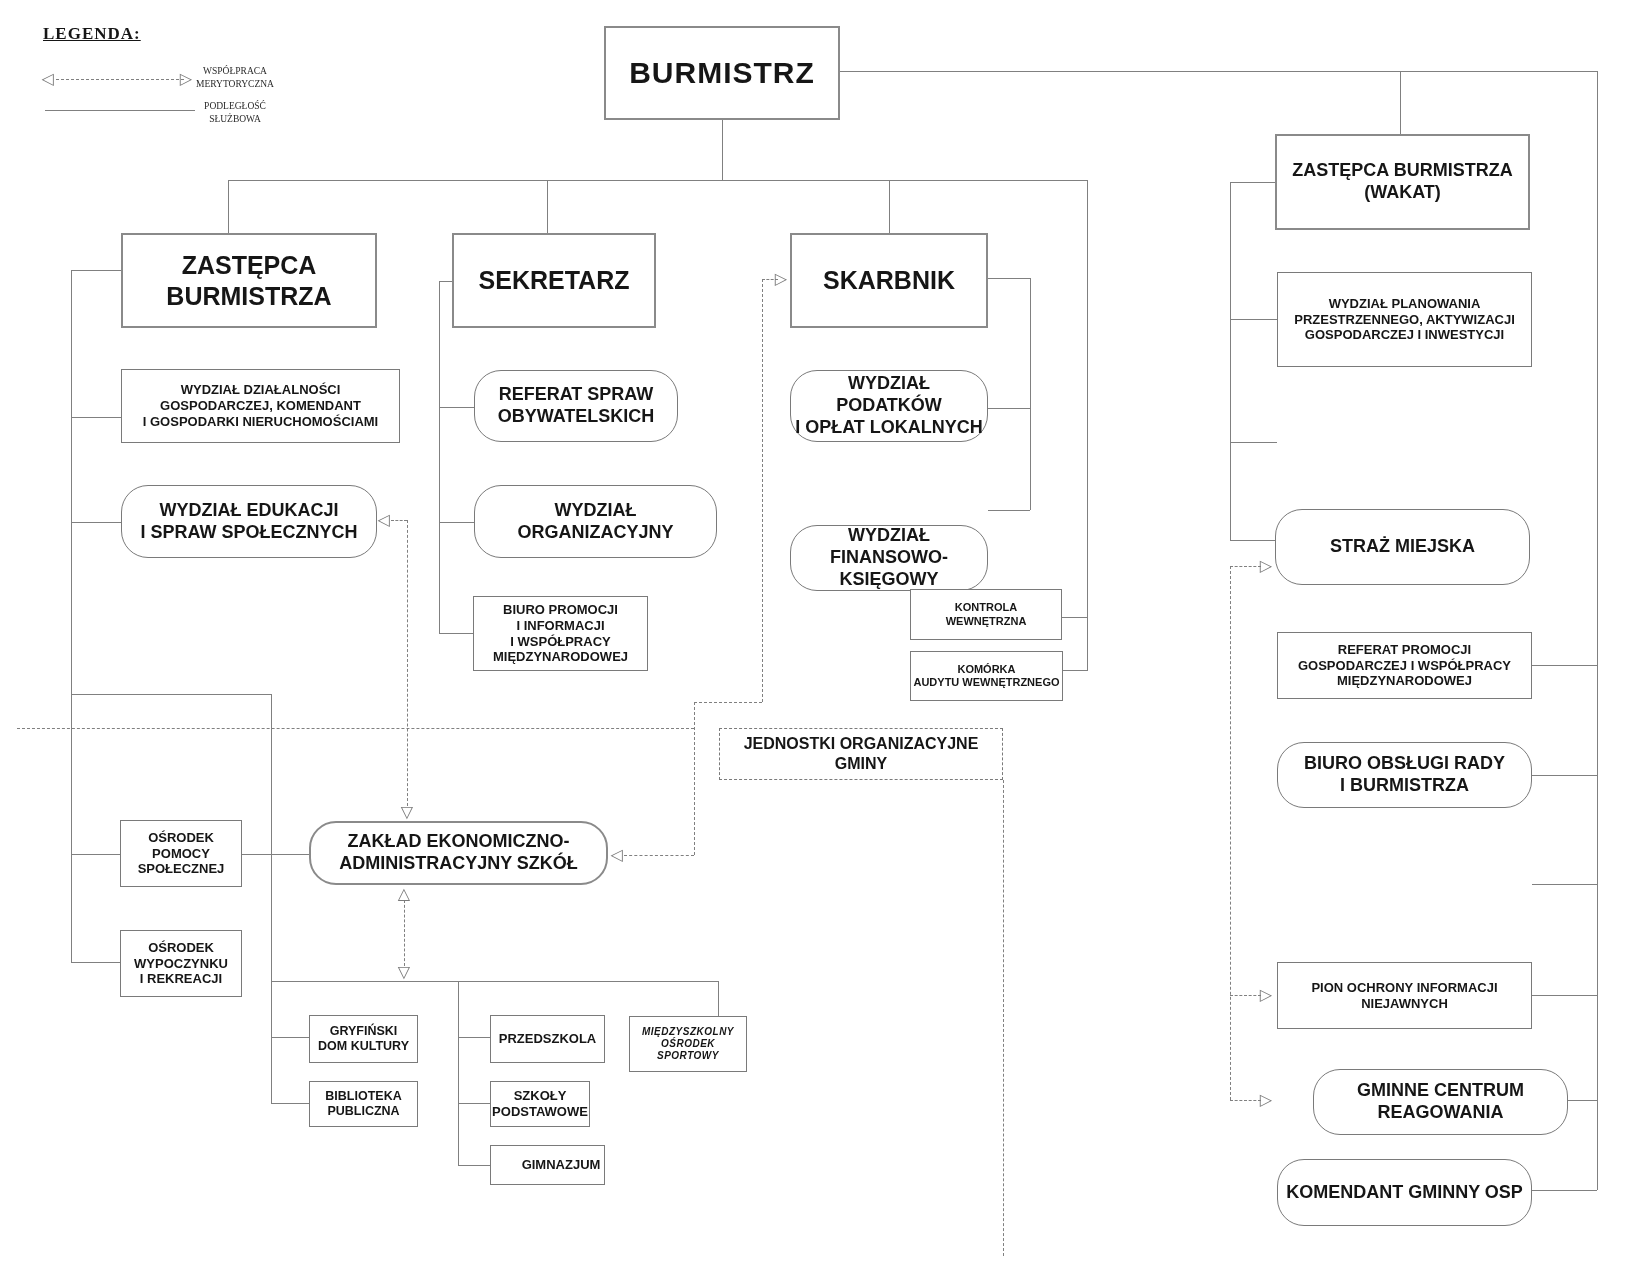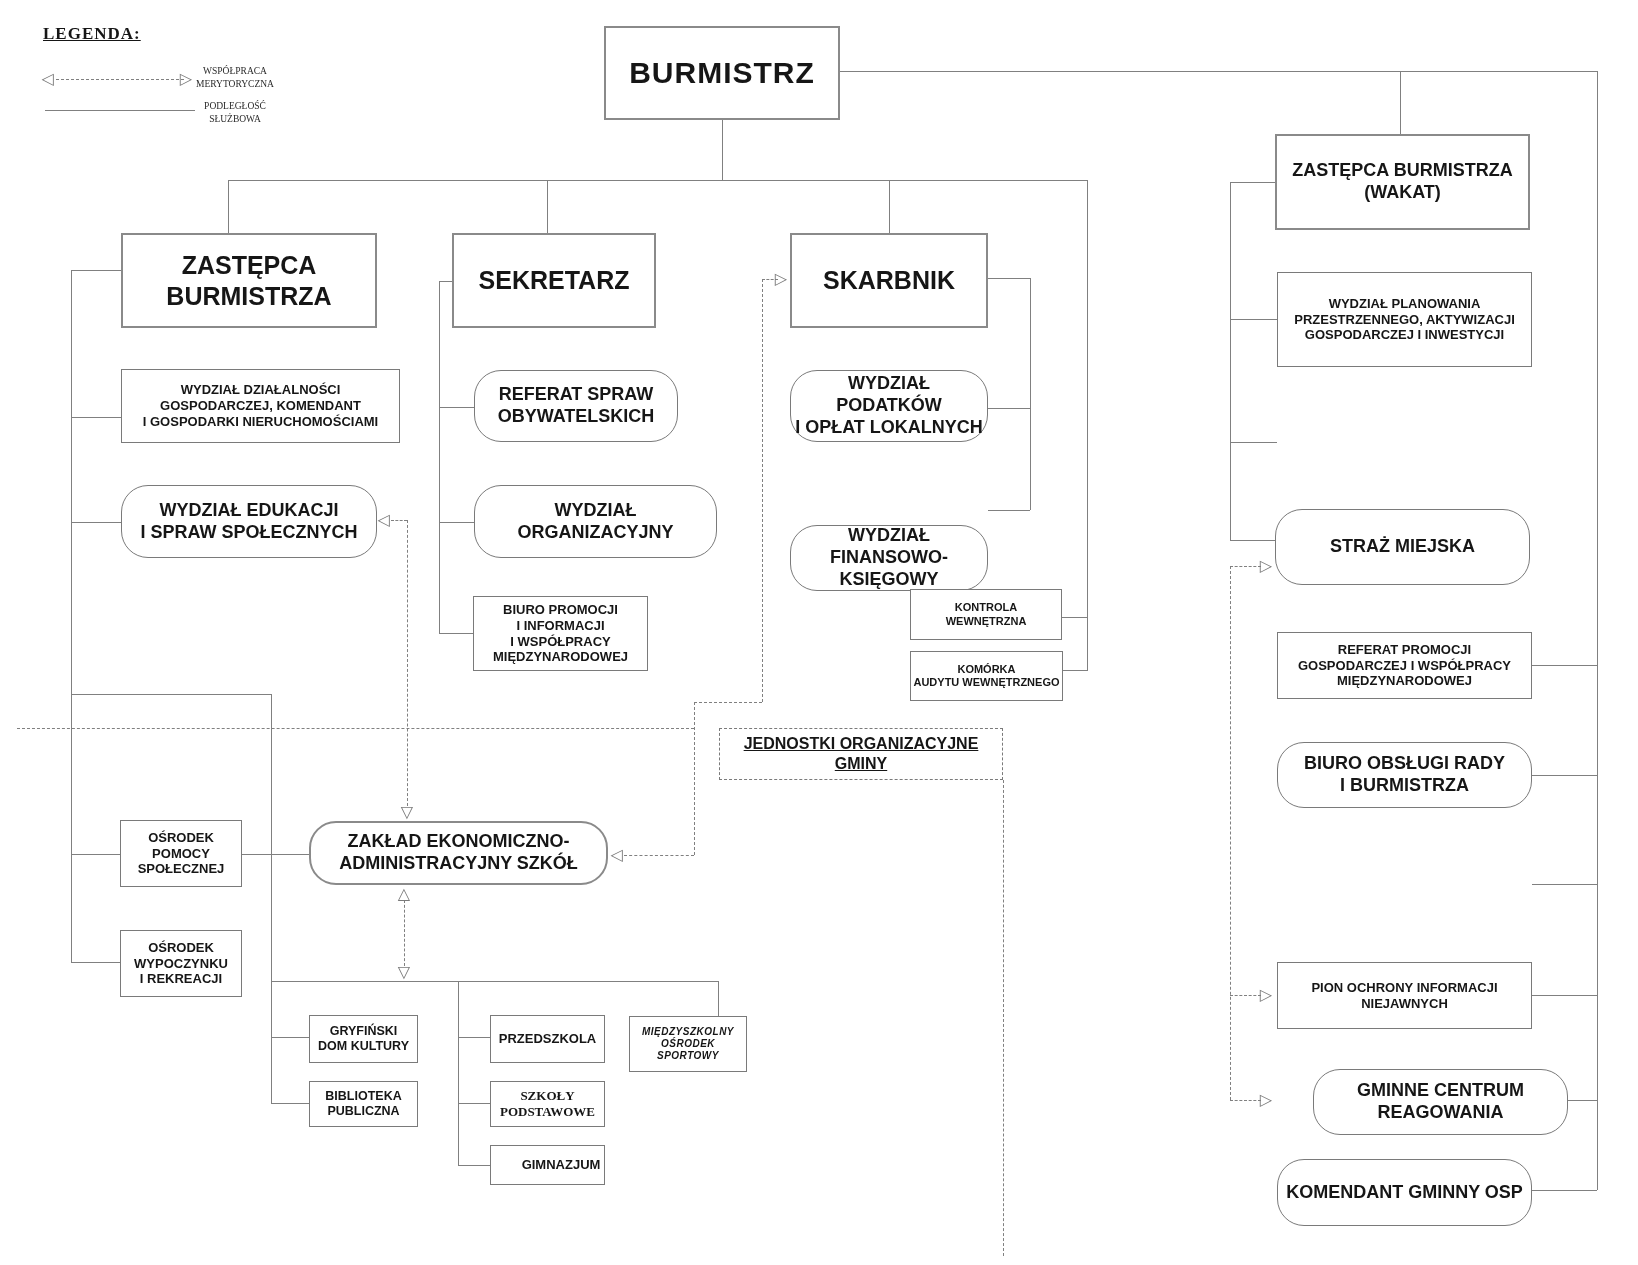--- a/index.html
+++ b/index.html
@@ -138,35 +138,35 @@
 I WSPÓŁPRACY
 MIĘDZYNARODOWEJ</div>
   <div class="node f14" style="left:790px;top:370px;width:198px;height:72px;">WYDZIAŁ PODATKÓW
 I OPŁAT LOKALNYCH</div>
   <div class="node f14" style="left:790px;top:485px;width:198px;height:66px;margin-top:40px;">WYDZIAŁ FINANSOWO-
 KSIĘGOWY</div>
   <div class="node f11" style="left:910px;top:589px;width:152px;height:51px;">KONTROLA
 WEWNĘTRZNA</div>
   <div class="node f11" style="left:910px;top:651px;width:153px;height:50px;">KOMÓRKA
 AUDYTU WEWNĘTRZNEGO</div>
-  <div class="node dashedbox f16" style="left:719px;top:728px;width:284px;height:52px;text-decoration:underline;">JEDNOSTKI ORGANIZACYJNE GMINY</div>
+  <div class="node dashedbox f16" style="left:719px;top:728px;width:284px;height:52px;">JEDNOSTKI ORGANIZACYJNE GMINY</div>
   <div class="node b2 f14" style="left:309px;top:821px;width:299px;height:64px;">ZAKŁAD EKONOMICZNO-
 ADMINISTRACYJNY SZKÓŁ</div>
   <div class="node f13" style="left:120px;top:820px;width:122px;height:67px;">OŚRODEK
 POMOCY
 SPOŁECZNEJ</div>
   <div class="node f13" style="left:120px;top:930px;width:122px;height:67px;">OŚRODEK
 WYPOCZYNKU
 I REKREACJI</div>
   <div class="node f12" style="left:309px;top:1015px;width:109px;height:48px;">GRYFIŃSKI
 DOM KULTURY</div>
   <div class="node f12" style="left:309px;top:1081px;width:109px;height:46px;">BIBLIOTEKA
 PUBLICZNA</div>
   <div class="node f13" style="left:490px;top:1015px;width:115px;height:48px;">PRZEDSZKOLA</div>
-  <div class="node f13" style="left:490px;top:1081px;width:115px;height:46px;font-family:Liberation Serif, serif;">SZKOŁY
+  <div class="node f13" style="left:490px;top:1081px;width:100px;height:46px;">SZKOŁY
 PODSTAWOWE</div>
   <div class="node f13" style="left:490px;top:1145px;width:115px;height:40px;padding-left:29px;">GIMNAZJUM</div>
   <div class="node f10" style="left:629px;top:1016px;width:118px;height:56px;font-style:italic;">MIĘDZYSZKOLNY
 OŚRODEK SPORTOWY</div>
   <div class="node b2 f18" style="left:1275px;top:134px;width:255px;height:96px;">ZASTĘPCA BURMISTRZA
 (WAKAT)</div>
   <div class="node f13" style="left:1277px;top:272px;width:255px;height:95px;">WYDZIAŁ PLANOWANIA
 PRZESTRZENNEGO, AKTYWIZACJI
 GOSPODARCZEJ I INWESTYCJI</div>
   <div class="node f14" style="left:1275px;top:509px;width:255px;height:76px;">STRAŻ MIEJSKA</div>

